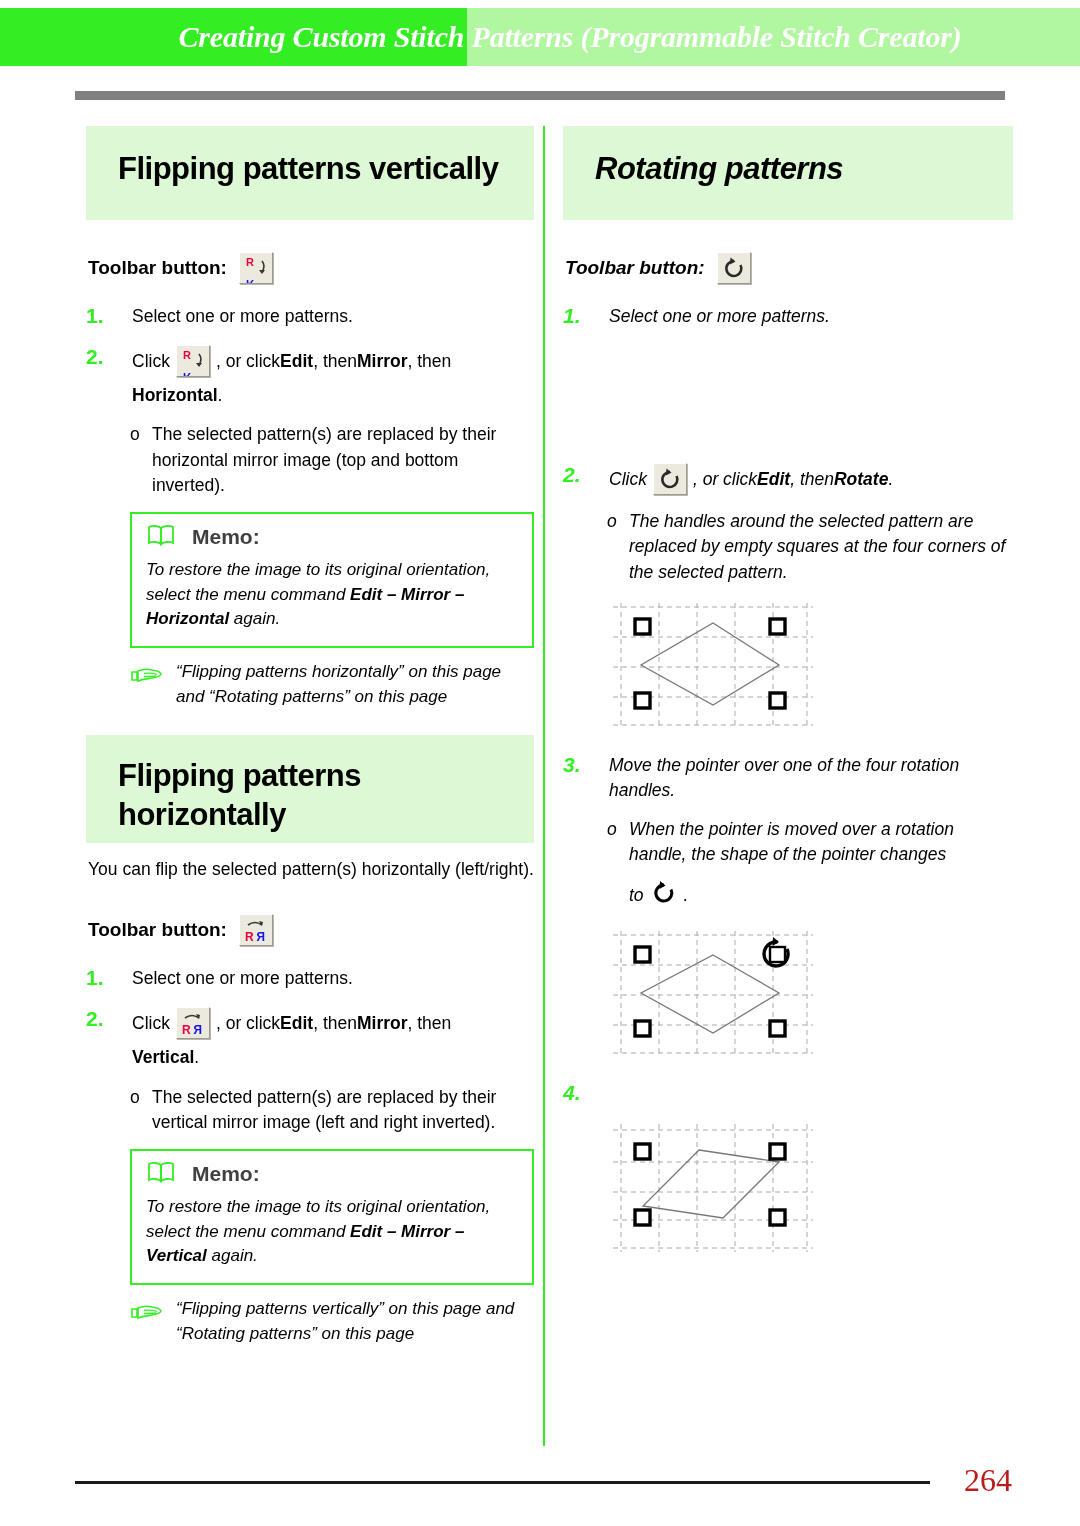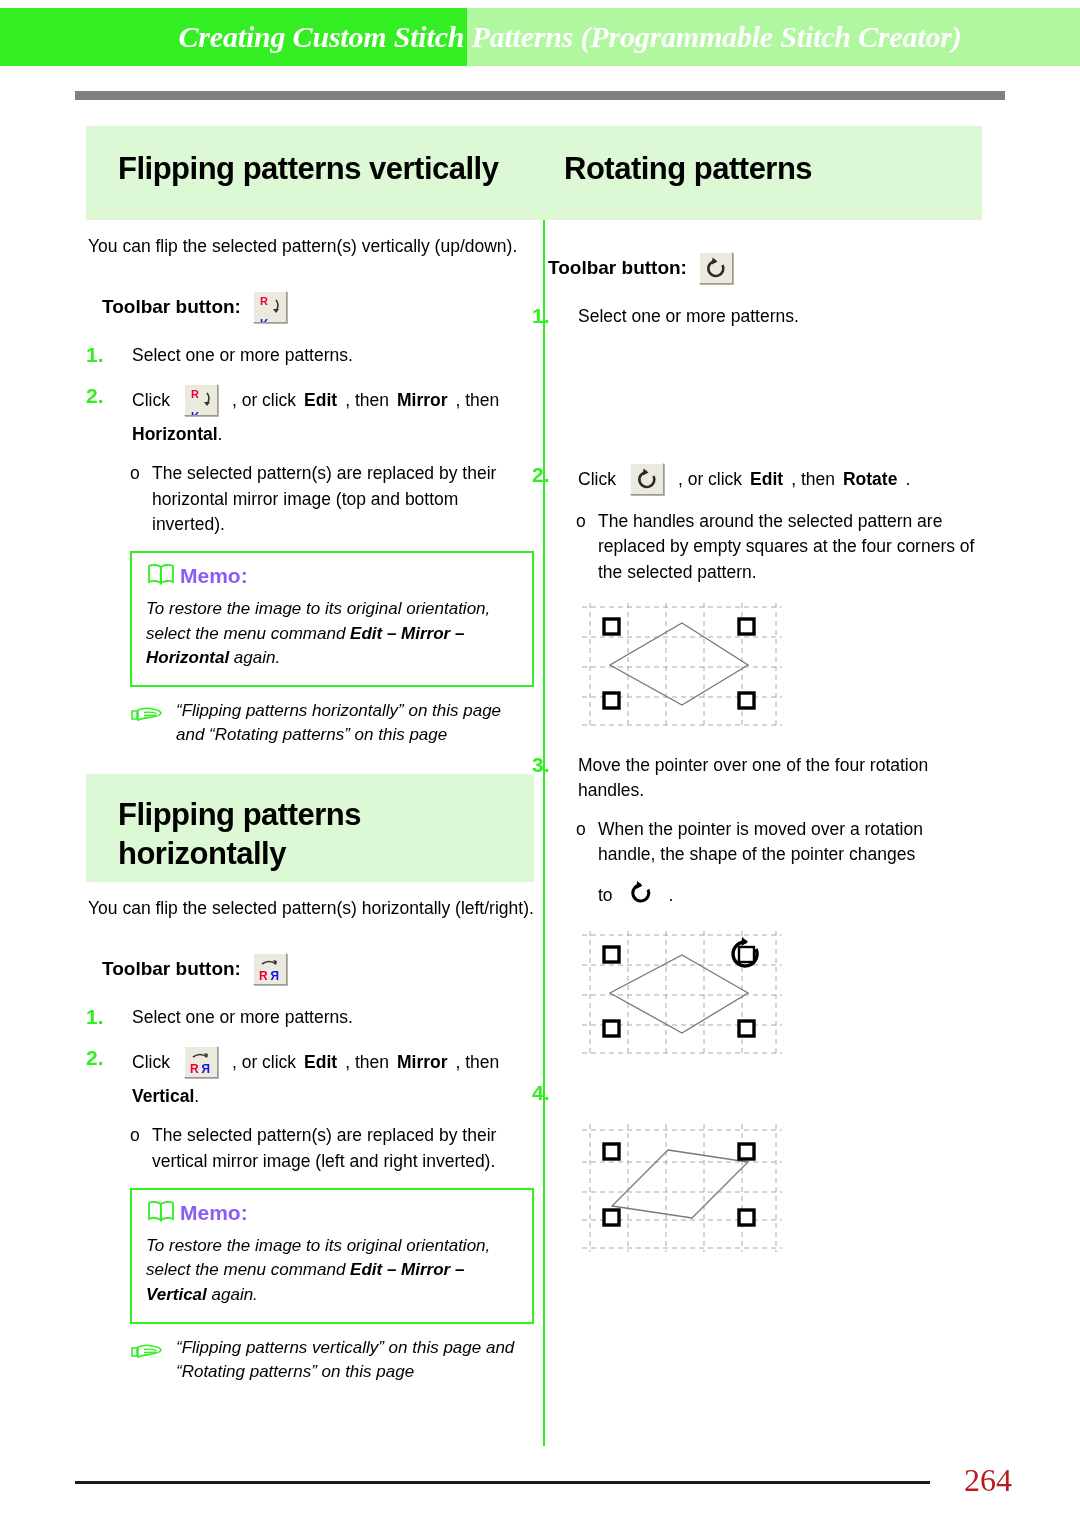--- a/index.html
+++ b/index.html
@@ -59,22 +59,23 @@
   }
 
   
   .col-left {
     position: absolute;
     left: 86px; top: 126px;
     width: 448px;
   }
   .col-right {
     position: absolute;
-    left: 532px; top: 126px;
+    left: 563px; top: 126px;
     width: 450px;
+    font-style: italic;
   }
   .col-divider {
     position: absolute;
     left: 543px; top: 126px;
     width: 2px; height: 1320px;
     background: #33ee22;
   }
 
   
   .sec-head {
@@ -96,21 +97,21 @@
   .intro {
     margin: 0 0 14px 2px;
     font-size: 17.5px;
     line-height: 1.42;
   }
 
   
   .toolbar-line {
     display: flex;
     align-items: center;
-    margin: 32px 0 18px 16px;
+    margin: 32px 0 18px 2px;
   }
   .toolbar-label {
     font-size: 19px;
     font-weight: bold;
     margin-right: 12px;
   }
 
   
   .tb-btn {
     display: inline-block;
@@ -144,21 +145,21 @@
     font-size: 17.5px;
     line-height: 1.44;
     padding-top: 2px;
   }
   .step .body b { font-weight: bold; }
 
   .inline-row {
     display: flex;
     align-items: center;
     flex-wrap: wrap;
-    gap: 8px;
+    gap: 0;
   }
   .inline-row .tb-btn { margin: 0 6px; }
 
   
   .sub {
     display: flex;
     margin: 12px 0 0 44px;
     font-size: 17.5px;
     line-height: 1.44;
   }
@@ -175,24 +176,24 @@
     padding: 10px 14px 14px 14px;
     margin: 14px 0 0 44px;
     background: #ffffff;
   }
   .memo-head {
     display: flex;
     align-items: center;
     margin-bottom: 8px;
   }
   .memo-head .memo-title {
-    color: #8b5cf6;
+    color: #404040;
     font-weight: bold;
     font-size: 21px;
-    margin-left: 4px;
+    margin-left: 16px;
   }
   .memo-body {
     font-size: 17px;
     font-style: italic;
     line-height: 1.45;
   }
   .memo-body b { font-weight: bold; font-style: italic; }
 
   
   .xref {
@@ -236,21 +237,20 @@
 <div class="header-rule"></div>
 
 <div class="col-divider"></div>
 
 <div class="col-left">
 
   <div>
     <div class="sec-head one-line">
       <h2>Flipping patterns vertically</h2>
     </div>
-    <p class="intro">You can flip the selected pattern(s) vertically (up/down).</p>
 
     <div class="toolbar-line">
       <span class="toolbar-label">Toolbar button:</span>
       <span class="tb-btn">
         <svg width="32" height="30" viewBox="0 0 32 30">
           <text x="6" y="13" font-family="Liberation Sans, sans-serif" font-size="11" font-weight="bold" fill="#e8003c">R</text>
           <g transform="translate(6,27) scale(1,-1)">
             <text x="0" y="0" font-family="Liberation Sans, sans-serif" font-size="11" font-weight="bold" fill="#1414e6">R</text>
           </g>
           <path d="M22 8 q4 5 0 11" stroke="#333" stroke-width="1.6" fill="none"></path>

